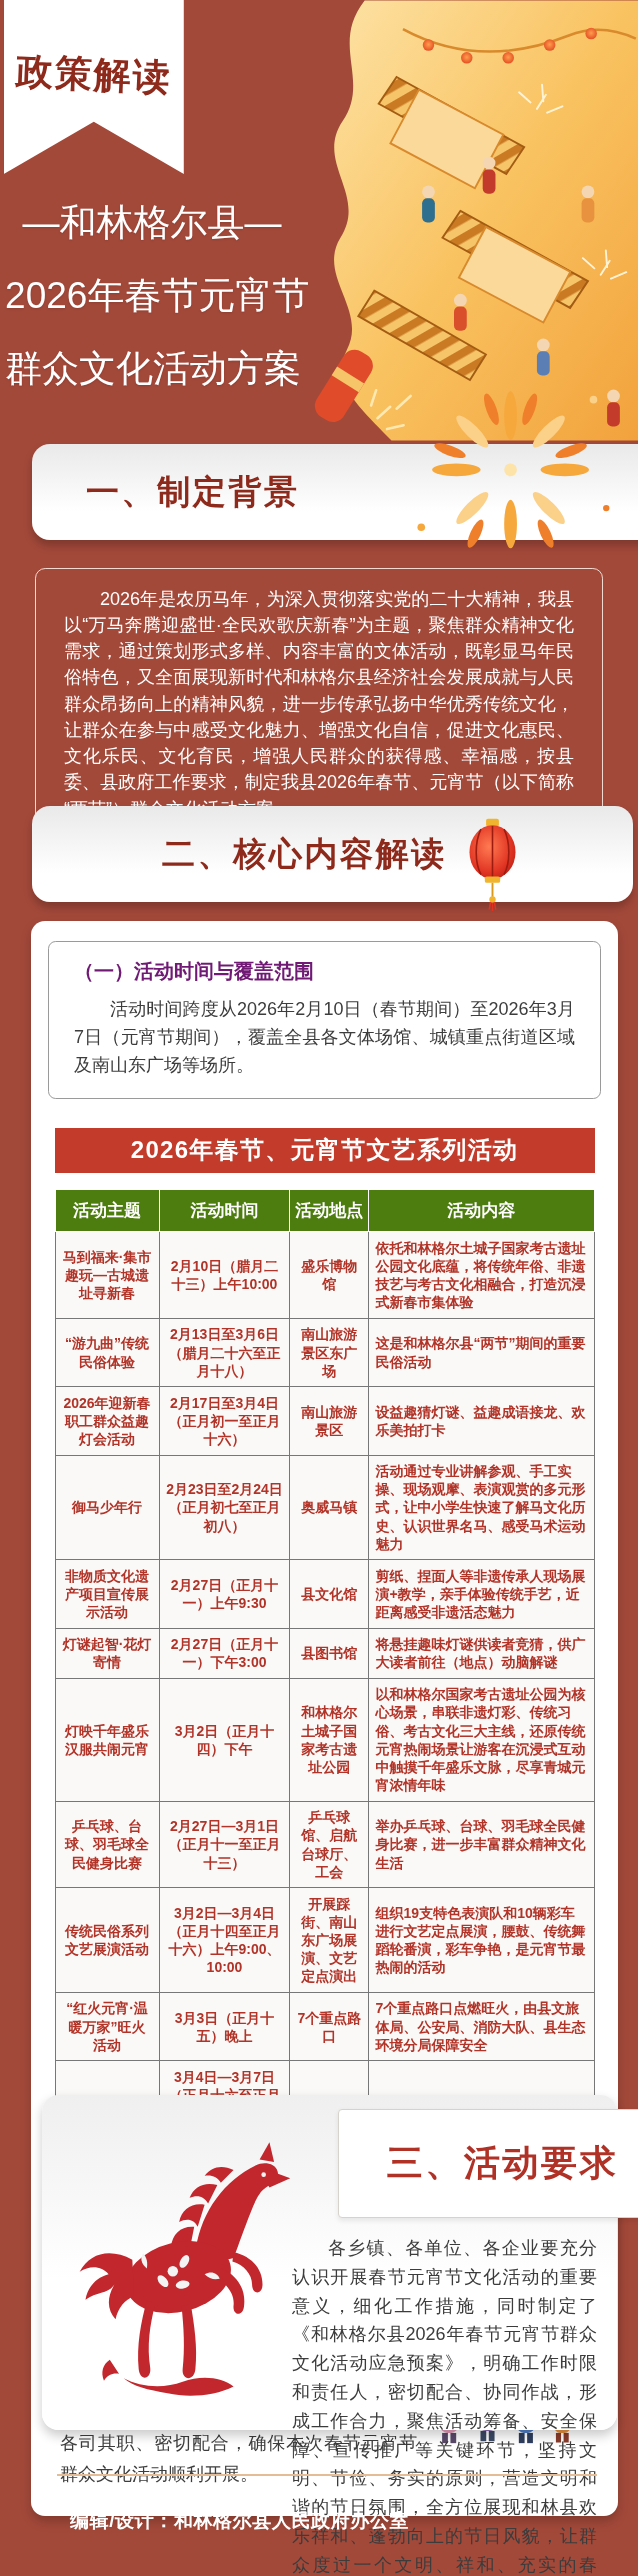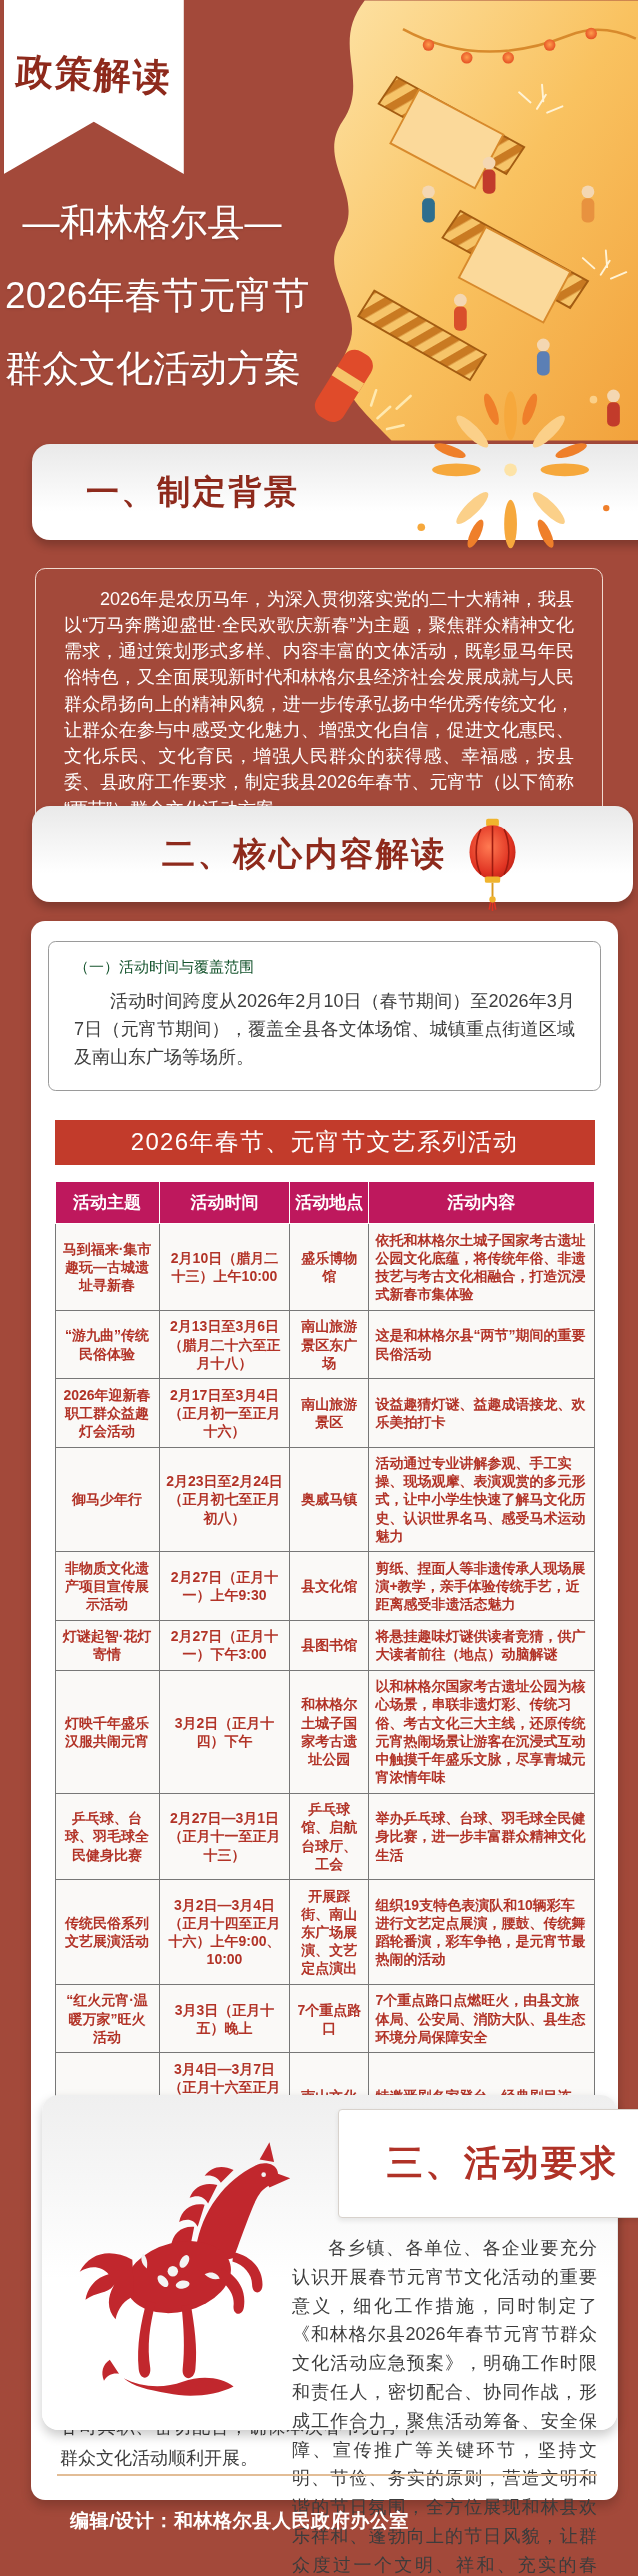--- a/index.html
+++ b/index.html
@@ -49,35 +49,35 @@
   
   .main-card{
     position:absolute;left:31px;top:921px;width:587px;min-height:1129px;z-index:2;
     background:#ffffff;border-radius:14px;box-shadow:0 5.1px 10.2px rgba(0,0,0,.2);
     box-sizing:border-box;padding:20.4px 0 19px 0;
   }
   .part-box{
     margin:0 16.6px;border:1.3px solid #9a9a9a;border-radius:7.7px;
     padding:15.3px 25.5px 18px 25.5px;
   }
-  .part-title{font-size:15px;font-weight:400;color:#14532d;margin:0 0 11.5px 0;}
+  .part-title{font-size:20px;font-weight:700;color:#701a75;margin:0 0 11.5px 0;}
   .part-body{font-size:18px;line-height:1.55;color:#3d3d3d;text-align:justify;margin:0;}
   .table-banner{
     margin:29px auto 0 auto;width:540px;height:45px;background:#c23b2b;
     display:flex;align-items:center;justify-content:center;
   }
-  .table-banner span{color:#ffffff;font-size:24px;font-weight:400;letter-spacing:1.3px;}
+  .table-banner span{color:#ffffff;font-size:24px;font-weight:700;letter-spacing:1.3px;}
   table.activity{
     margin:16.6px auto 0 auto;width:540px;border-collapse:collapse;table-layout:fixed;
     background:#faf9f7;
   }
   table.activity col.c1{width:19.3%;} table.activity col.c2{width:24.3%;}
   table.activity col.c3{width:14.6%;} table.activity col.c4{width:41.8%;}
   table.activity th{
-    background:#be185d;color:#ffffff;font-size:17px;font-weight:700;
+    background:#4d7c0f;color:#ffffff;font-size:17px;font-weight:700;
     padding:9px 2.6px;border:1.3px solid #ffffff;
   }
   table.activity td{
     border:0.6px solid #777777;color:#b23327;font-weight:700;
     font-size:14px;line-height:1.3;padding:6.4px 6.4px;vertical-align:middle;
   }
   table.activity td.c-theme,table.activity td.c-time,table.activity td.c-place{text-align:center;}
   table.activity td.c-content{text-align:left;}
   .part3{margin:29px 25.5px 0 29px;position:relative;}
   .part3 .part-title{margin-bottom:14px;}

